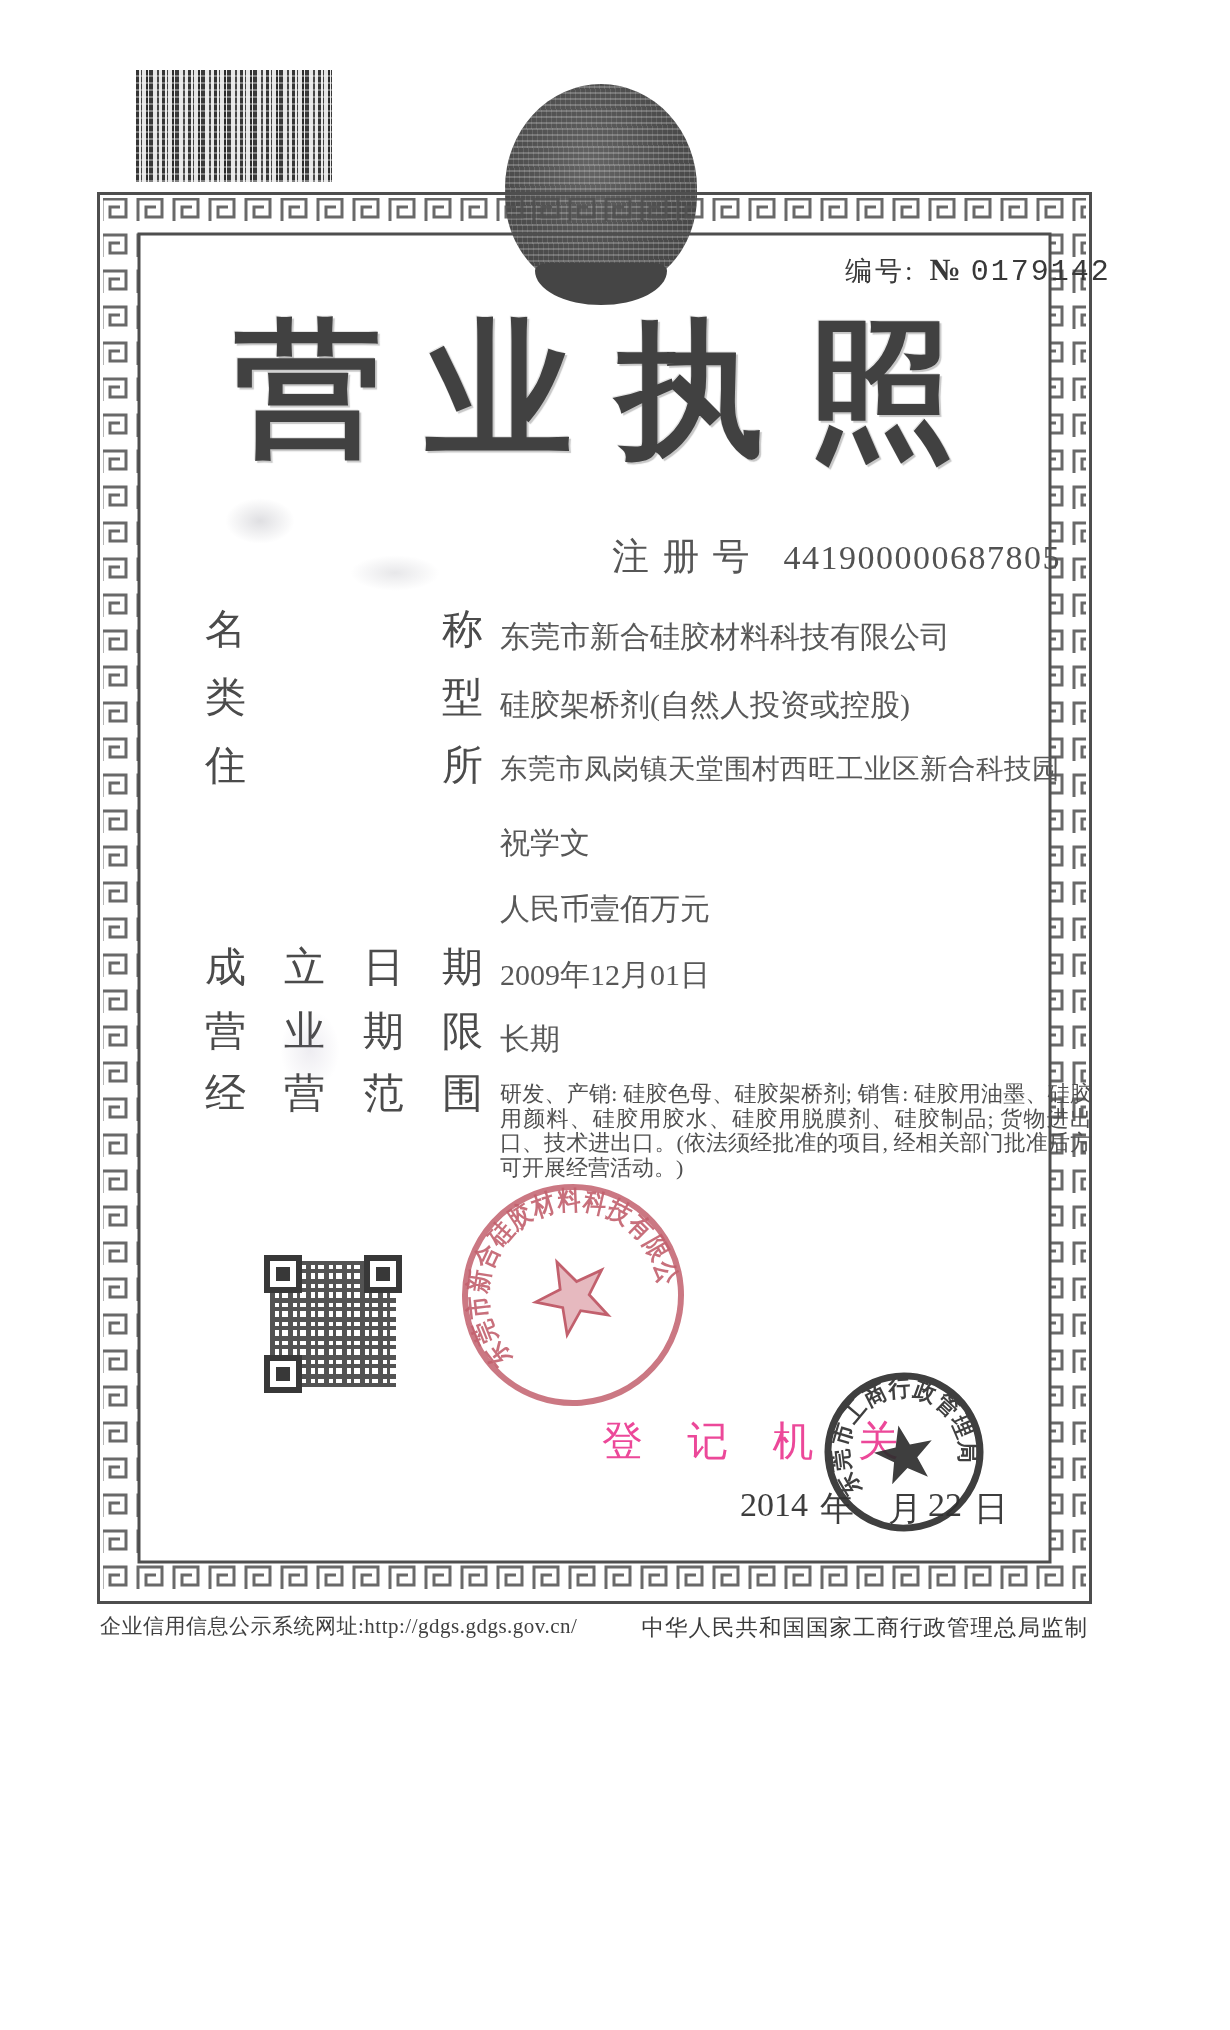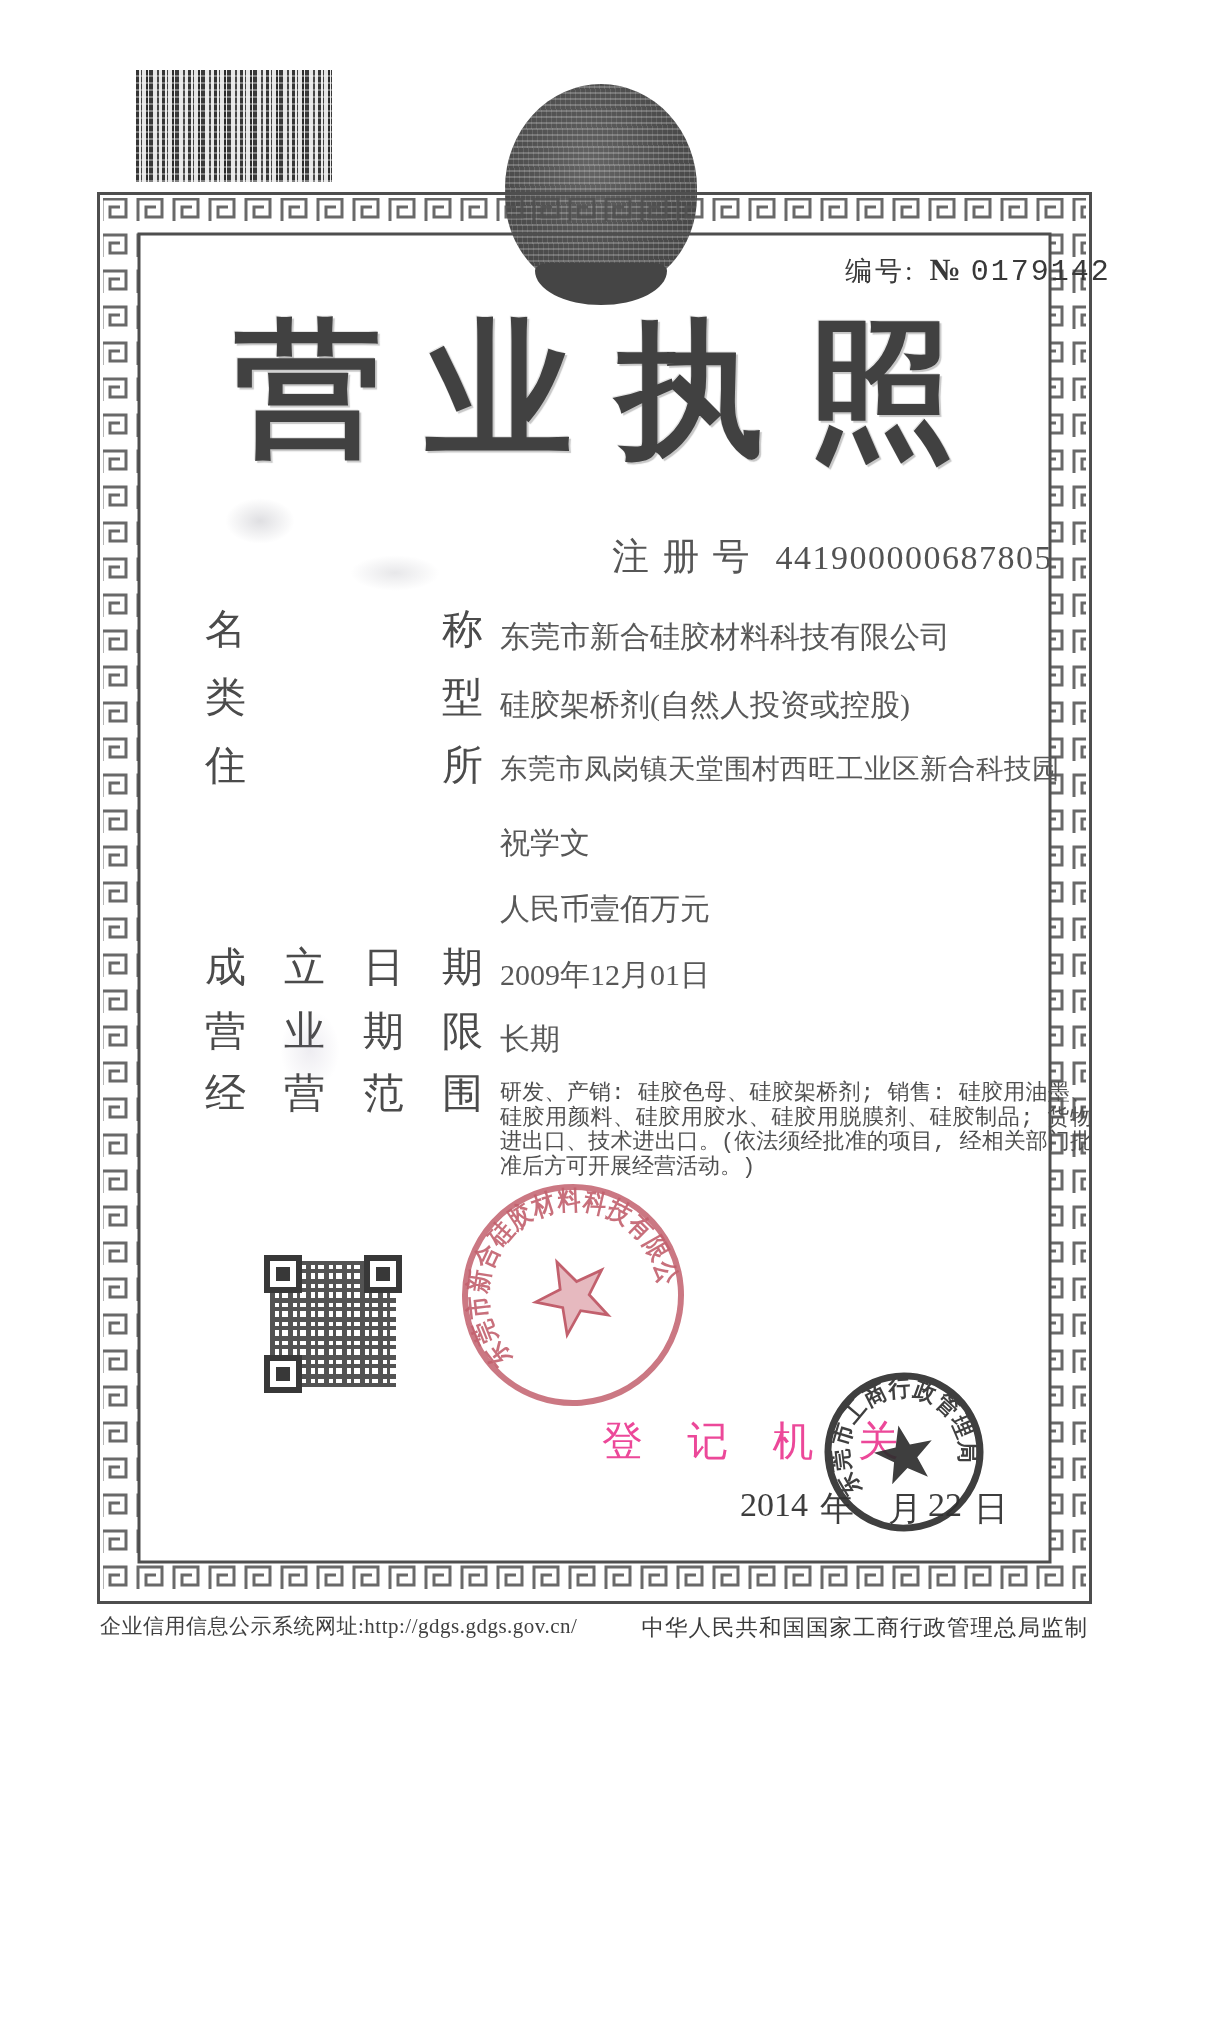--- a/index.html
+++ b/index.html
@@ -34,32 +34,32 @@
   .serial .sym{font-size:31px;font-weight:bold;margin:0 10px 0 14px;}
   .serial .num{font-size:30px;letter-spacing:2px;font-family:"Liberation Mono","DejaVu Sans Mono",monospace;}
 
   
   .title{left:97px;right:138px;top:316px;text-align:center;
     font-family:"Liberation Sans","DejaVu Sans",sans-serif;font-weight:900;font-size:147px;line-height:1;
     color:#414141;letter-spacing:44px;padding-left:44px;
     text-shadow:2px 2px 1px rgba(95,95,95,.35), -1px -1px 0 rgba(120,120,120,.2);}
 
   
-  .regline{left:612px;top:532px;display:flex;align-items:baseline;gap:24px;color:#565656;white-space:nowrap;}
+  .regline{left:612px;top:532px;display:flex;align-items:baseline;gap:32px;color:#565656;white-space:nowrap;}
   .regline .rlabel{font-size:37px;letter-spacing:2px;}
   .regline .rnum{font-size:34px;letter-spacing:1.5px;color:#525252;}
 
   
   .frow{position:absolute;left:205px;width:900px;height:52px;}
   .flabel{position:absolute;left:0;top:0;width:278px;font-size:41px;line-height:1.05;color:#4b4b4b;
     text-align:justify;text-align-last:justify;}
   .fvalue{position:absolute;left:295px;top:9px;font-size:30px;color:#585858;white-space:nowrap;}
   .fvalue.addr{font-size:27.5px;letter-spacing:.5px;top:7px;}
   .fvalue.scope{white-space:normal;width:592px;font-size:22px;line-height:24.5px;top:10px;
-    color:#4f4f4f;text-align:justify;font-family:Liberation Mono, monospace;}
+    color:#4f4f4f;text-align:justify;}
 
   
   .qr{left:262px;top:1253px;width:142px;height:142px;background:#fff;}
   .qr-noise{position:absolute;inset:8px;opacity:.88;
     background:
       repeating-linear-gradient(90deg,#3c3c3c 0 5px,rgba(0,0,0,0) 5px 9px,#3c3c3c 9px 12px,rgba(0,0,0,0) 12px 18px),
       repeating-linear-gradient(0deg,#3c3c3c 0 4px,rgba(0,0,0,0) 4px 8px,#3c3c3c 8px 13px,rgba(0,0,0,0) 13px 19px);}
   .finder{position:absolute;width:26px;height:26px;border:6px solid #383838;background:#fff;}
   .finder::after{content:"";position:absolute;left:6px;top:6px;width:14px;height:14px;background:#383838;}
   .finder.tl{left:2px;top:2px;} .finder.tr{right:2px;top:2px;} .finder.bl{left:2px;bottom:2px;}

